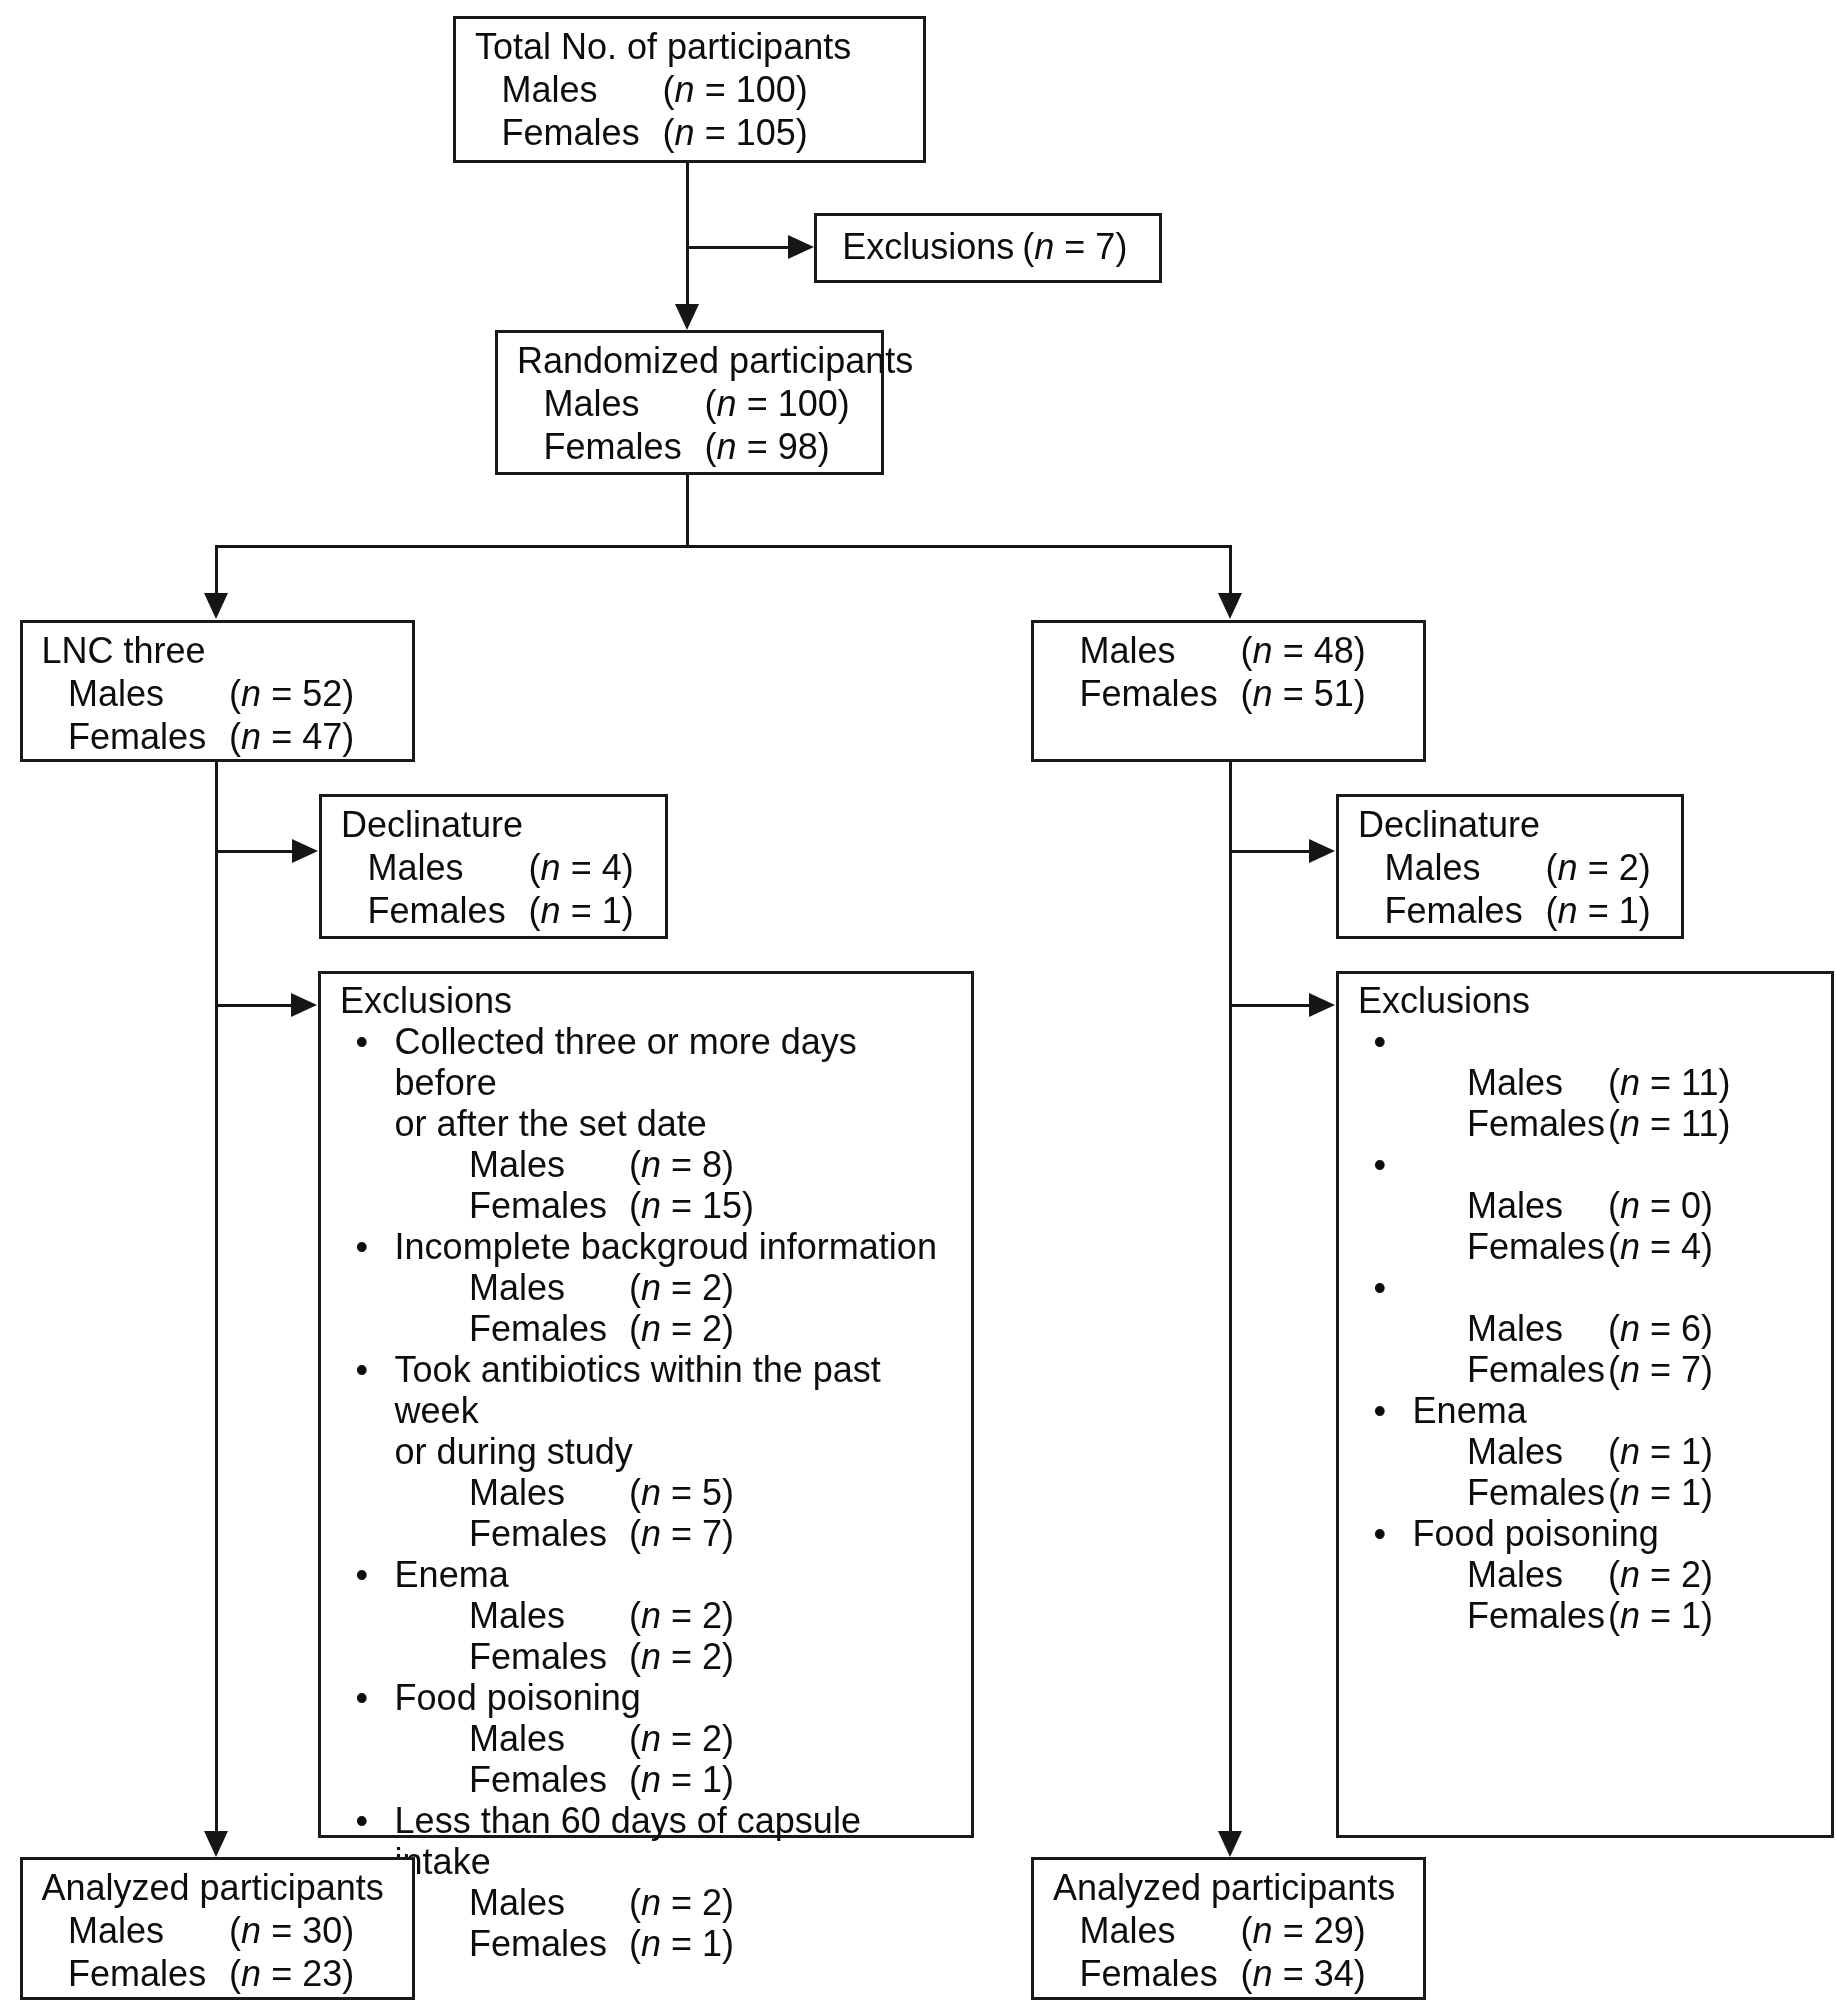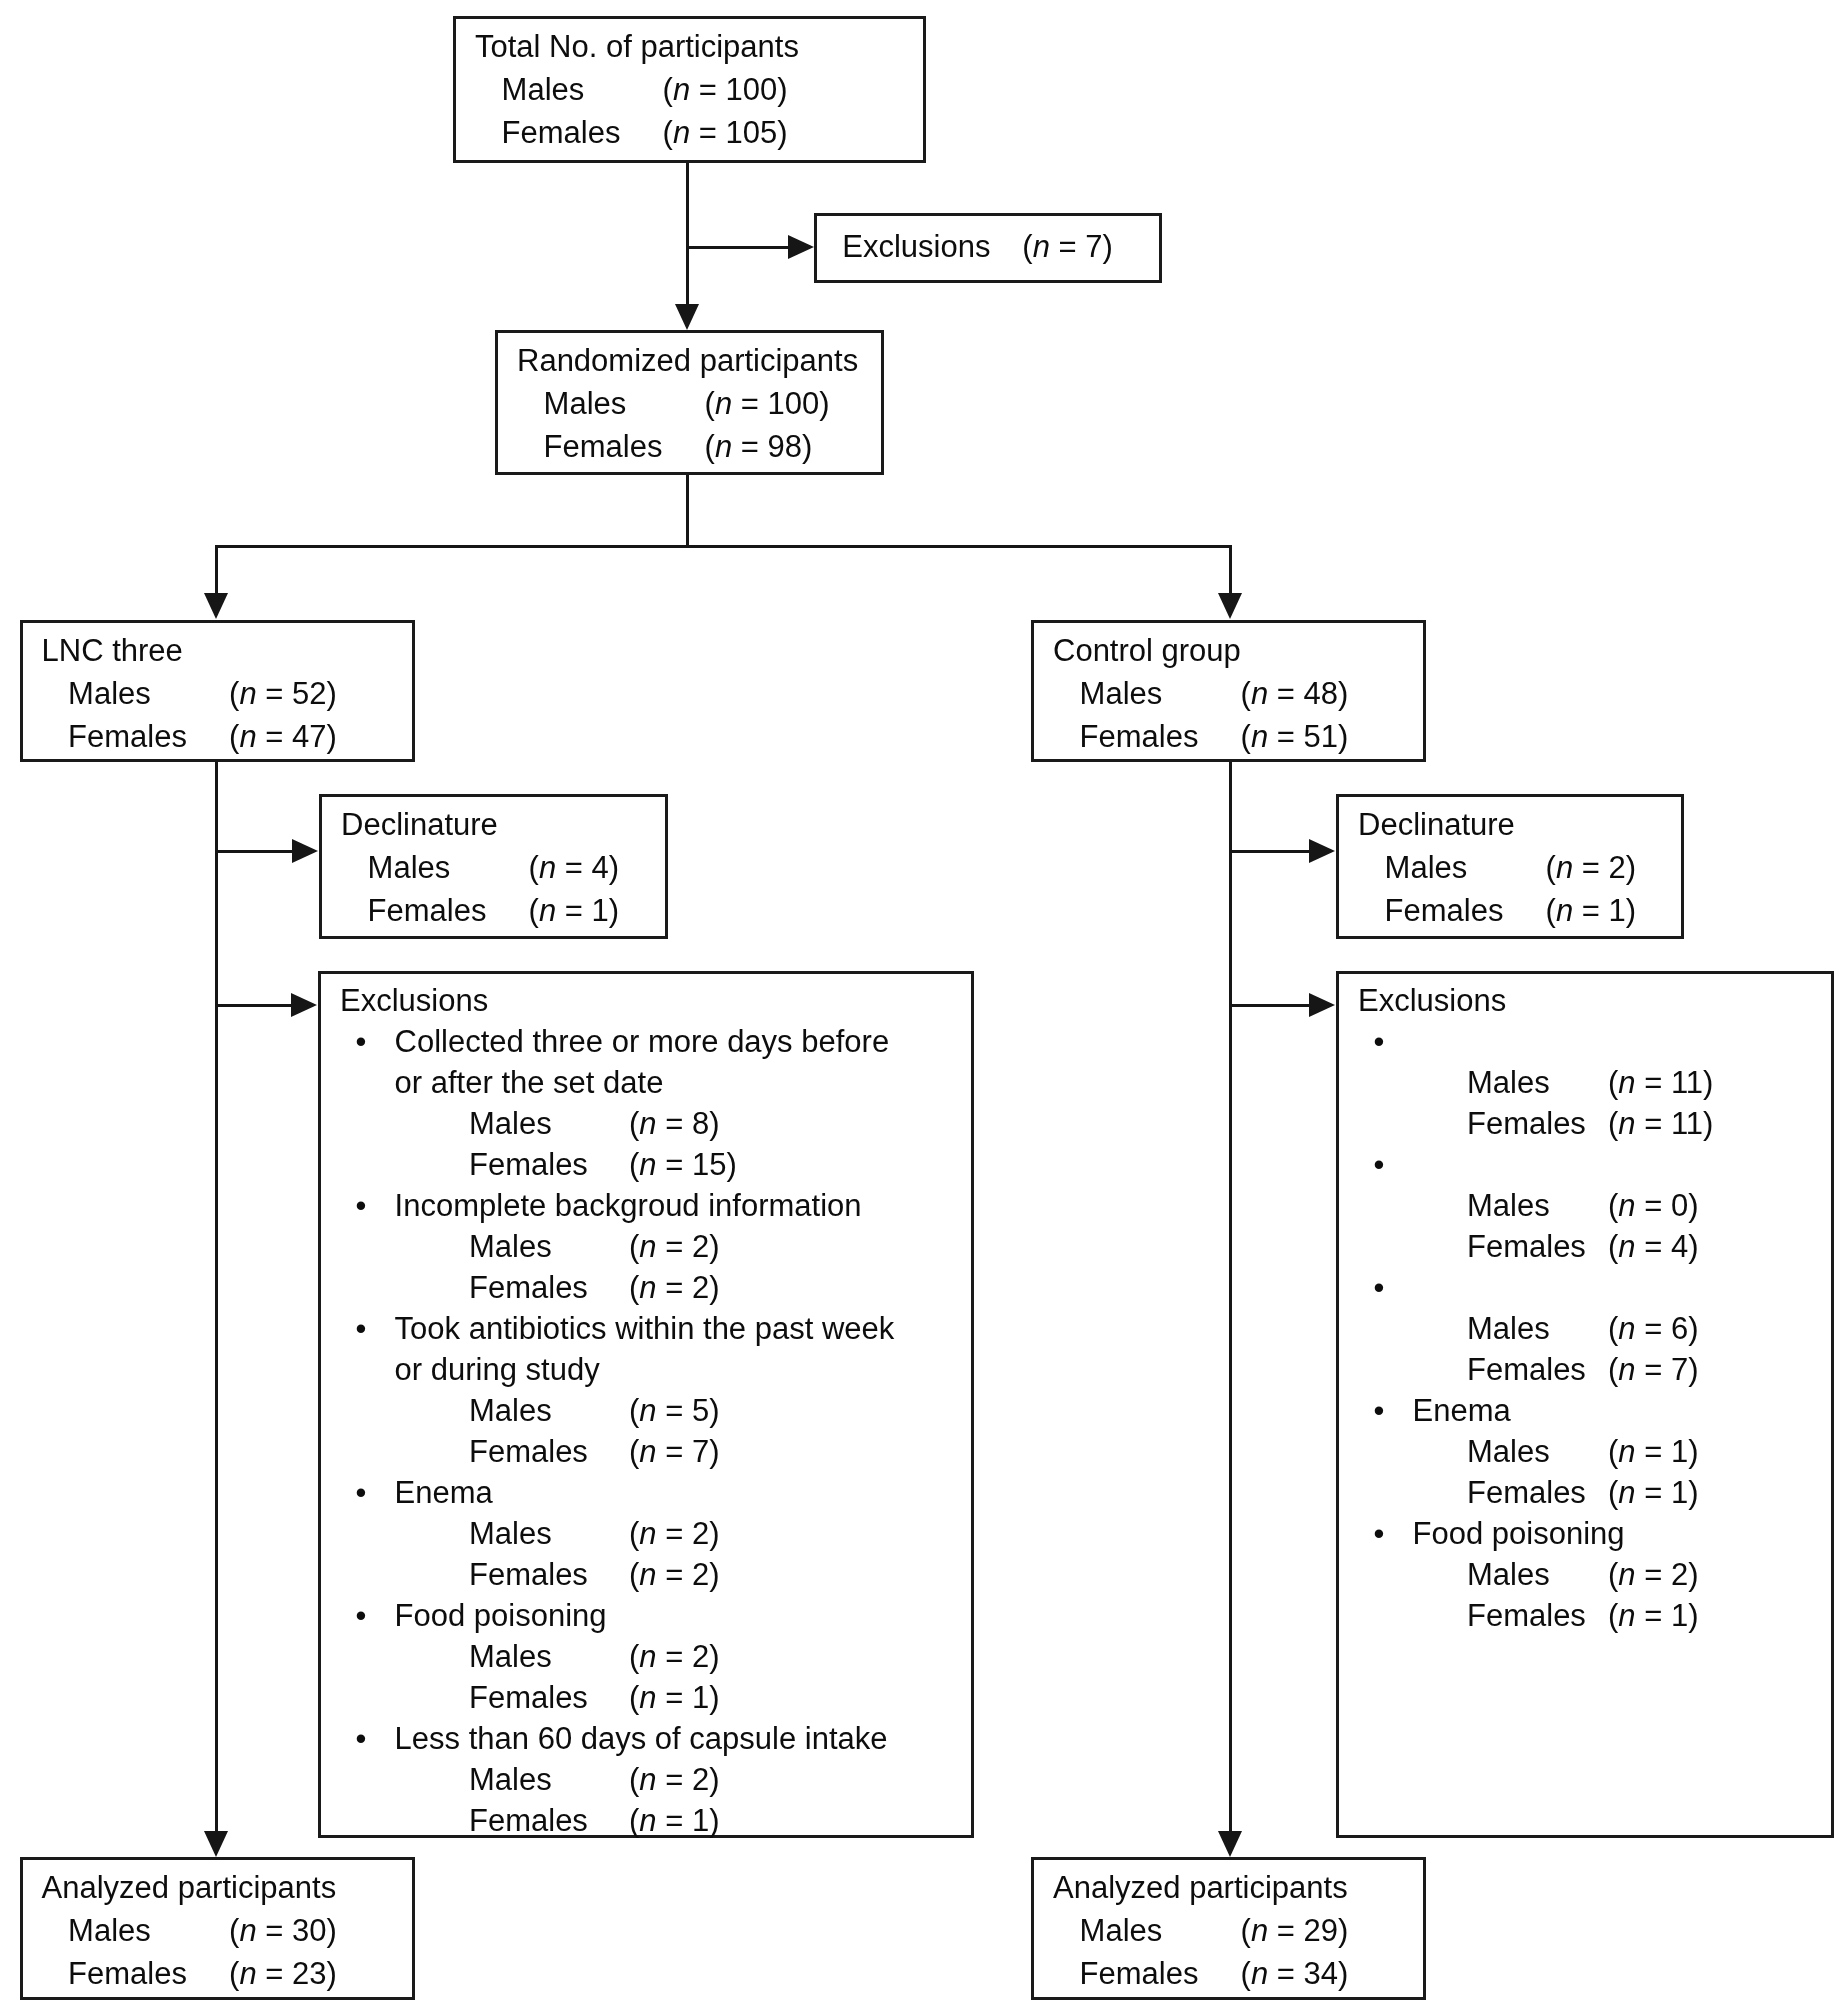--- a/index.html
+++ b/index.html
@@ -3,21 +3,21 @@
 <meta charset="utf-8">
 <style>
   * { box-sizing: border-box; }
   html,body { margin:0; padding:0; background:#ffffff; }
   #canvas {
     position:relative; width:1837px; height:2015px; background:#ffffff;
     font-family:"Liberation Sans", sans-serif; color:#0d0d0d;
   }
   .box {
     position:absolute; border:3.1px solid #1a1a1a; background:#ffffff;
-    font-size:31px; line-height:43px; padding:6.3px 11px 4.7px 19px;
+    font-size:36px; line-height:43px; padding:6.3px 11px 4.7px 19px;
   }
   .title { white-space:nowrap; }
   .crow { display:grid; grid-template-columns:161px 1fr; padding-left:26.6px; }
   .crow0 { grid-template-columns:180px 1fr; padding-left:6.3px; }
   .cval i { font-style:italic; }
   .exbox { line-height:41px; padding-top:6.3px; }
   .ex-head { display:grid; grid-template-columns:39px 1fr; padding-left:15.6px; }
   .bullet { line-height:41px; }
   .reason { white-space:pre-line; }
   .exbox .ex-row { grid-template-columns:160px 1fr; padding-left:129px; }
@@ -99,21 +99,20 @@
       <span class="clabel">Males</span>
       <span class="cval">(<i>n</i> = 52)</span>
     </div>
     <div class="crow">
       <span class="clabel">Females</span>
       <span class="cval">(<i>n</i> = 47)</span>
     </div>
   </div>
 
   <div class="box" style="left:1031px;top:620px;width:395px;height:142px">
-    <div class="title">Control group</div>
     <div class="crow">
       <span class="clabel">Males</span>
       <span class="cval">(<i>n</i> = 48)</span>
     </div>
     <div class="crow">
       <span class="clabel">Females</span>
       <span class="cval">(<i>n</i> = 51)</span>
     </div>
   </div>
 

